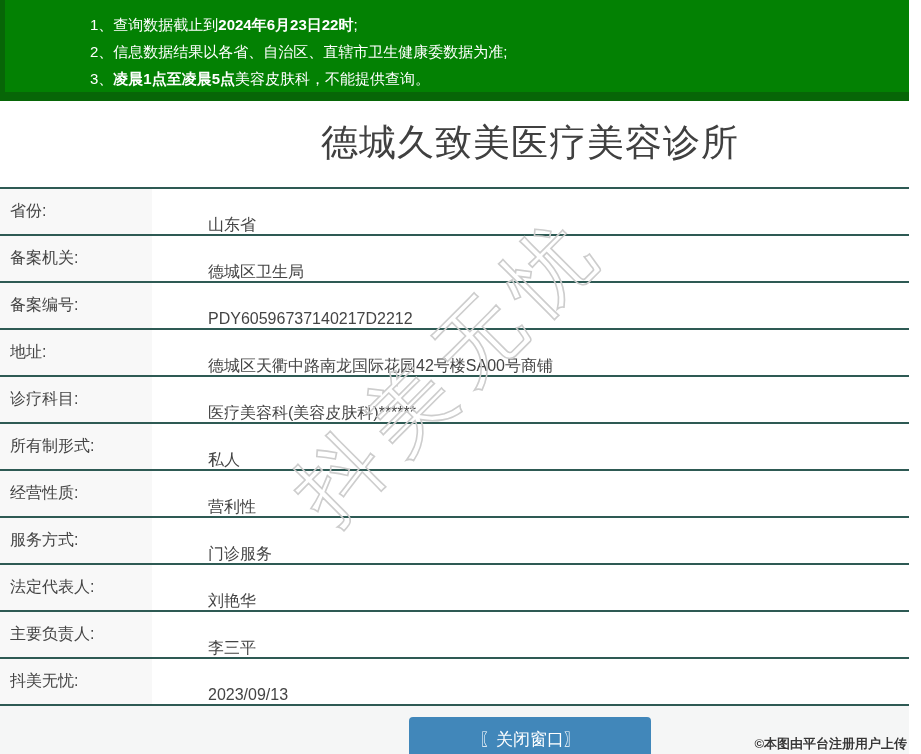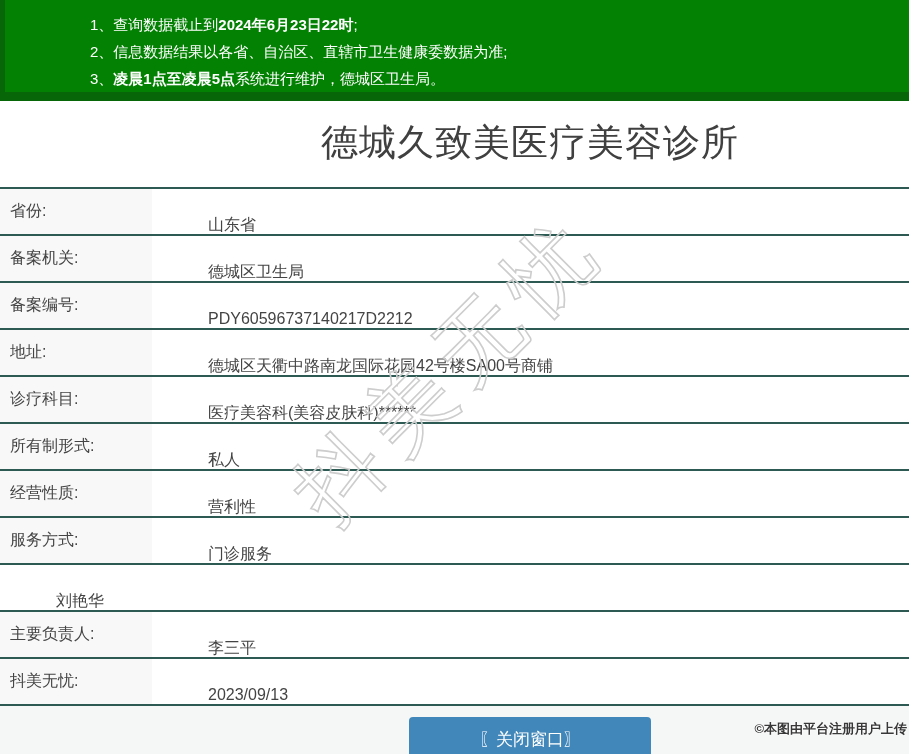--- a/index.html
+++ b/index.html
@@ -55,36 +55,36 @@
     position:absolute;left:409px;top:11px;width:242px;height:44px;
     background:var(--button-blue,#4187ba);border:none;border-radius:4px;
     color:var(--button-text,#ffffff);font-size:17px;
     font-family:"Liberation Sans","DejaVu Sans",sans-serif;
     cursor:pointer;
   }
 
   
   .diagonal-watermark{position:absolute;top:0;left:0;pointer-events:none;}
   .credit-watermark{
-    position:absolute;right:2px;bottom:16px;
+    position:absolute;right:2px;bottom:1px;
     font-size:13px;font-weight:bold;color:#383838;
     text-shadow:0 0 2px #ffffff,0 0 2px #ffffff;
     white-space:nowrap;
   }
 </style>
 </head>
 <body>
 
 <div class="viewport">
   <div class="content">
 
     <div class="notice">
       <div class="notice-line"><span>1、</span><span>查询数据截止到</span><span class="bold">2024年6月23日22时</span><span>;</span></div>
       <div class="notice-line"><span>2、</span><span>信息数据结果以各省、自治区、直辖市卫生健康委数据为准;</span><span class="bold"></span><span></span></div>
-      <div class="notice-line"><span>3、</span><span></span><span class="bold">凌晨1点至凌晨5点</span><span>系统进行维护，德城区卫生局。</span></div>
+      <div class="notice-line"><span>3、</span><span></span><span class="bold">凌晨1点至凌晨5点</span><span>美容皮肤科，不能提供查询。</span></div>
     </div>
 
     <div class="page-title">德城久致美医疗美容诊所</div>
 
     <div class="record-table">
   <div class="record-row">
     <div class="record-label">省份:</div>
     <div class="record-value">山东省</div>
   </div>
 
@@ -117,20 +117,21 @@
     <div class="record-label">经营性质:</div>
     <div class="record-value">营利性</div>
   </div>
 
   <div class="record-row">
     <div class="record-label">服务方式:</div>
     <div class="record-value">门诊服务</div>
   </div>
 
   <div class="record-row">
+    <div class="record-label">法定代表人:</div>
     <div class="record-value">刘艳华</div>
   </div>
 
   <div class="record-row">
     <div class="record-label">主要负责人:</div>
     <div class="record-value">李三平</div>
   </div>
 
   <div class="record-row">
     <div class="record-label">抖美无忧:</div>

